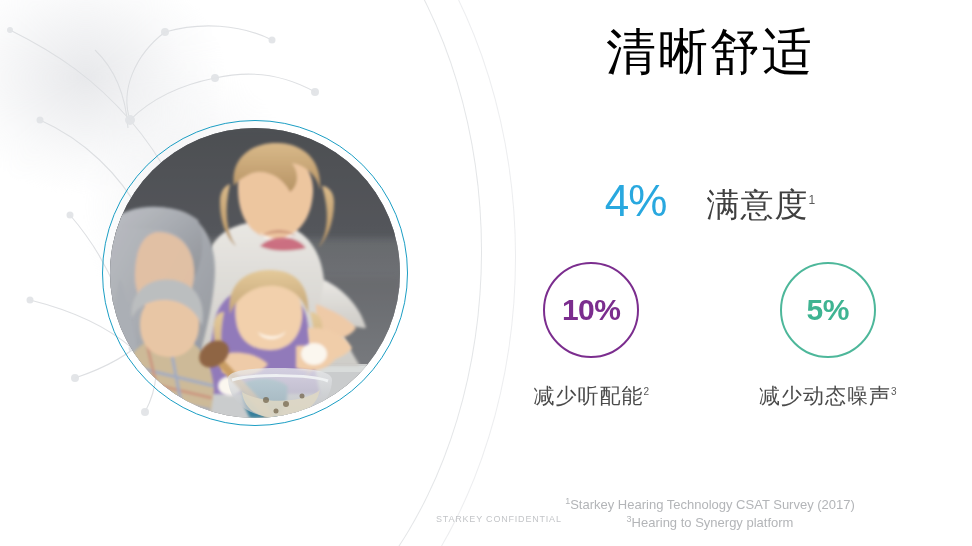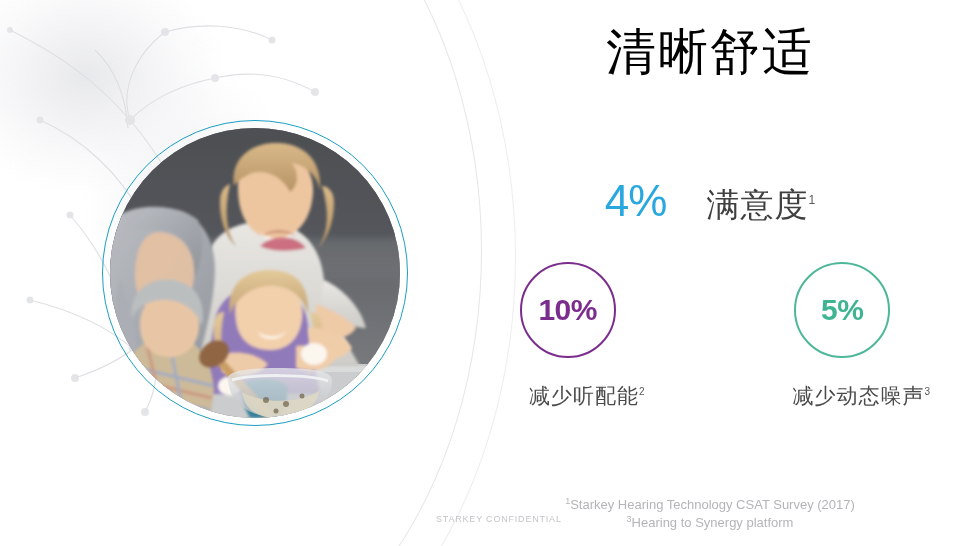--- a/index.html
+++ b/index.html
@@ -138,21 +138,21 @@
     color: #5a5a5a;
     letter-spacing: 0;
   }
 
   .circles {
     position: absolute;
     left: 0;
     top: 262px;
     width: 430px;
     display: flex;
-    justify-content: flex-end;
+    justify-content: center;
     gap: 110px;
   }
   .stat-card {
     display: flex;
     flex-direction: column;
     align-items: center;
   }
   .ring {
     width: 96px;
     height: 96px;
@@ -170,21 +170,20 @@
     color: #7b2d8e;
     letter-spacing: -0.5px;
   }
   .ring.green .ring-value { color: #3fb492; }
   .ring-caption {
     margin-top: 24px;
     font-size: 21px;
     color: #4a4a4a;
     white-space: nowrap;
     letter-spacing: 1px;
-    margin-left: 38px;
   }
   .ring-caption .sup { font-size: 10px; }
 
   .footnotes {
     position: absolute;
     left: 0;
     top: 472px;
     width: 420px;
     text-align: center;
     color: #b3b5b8;

